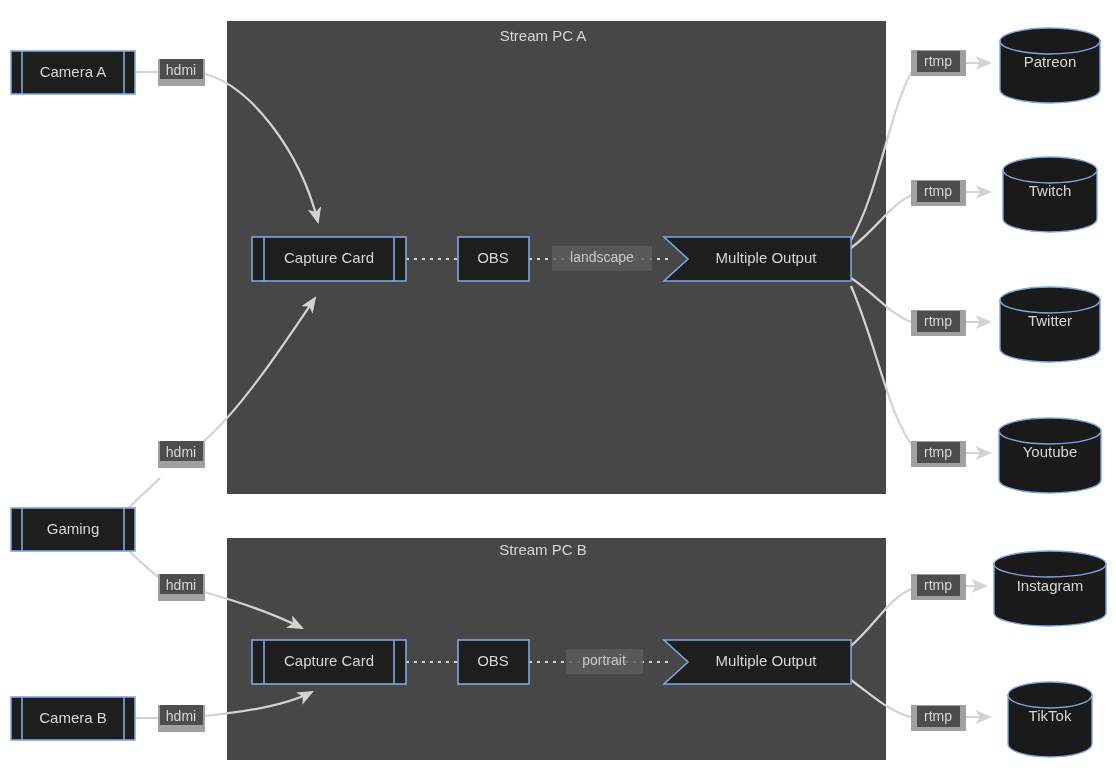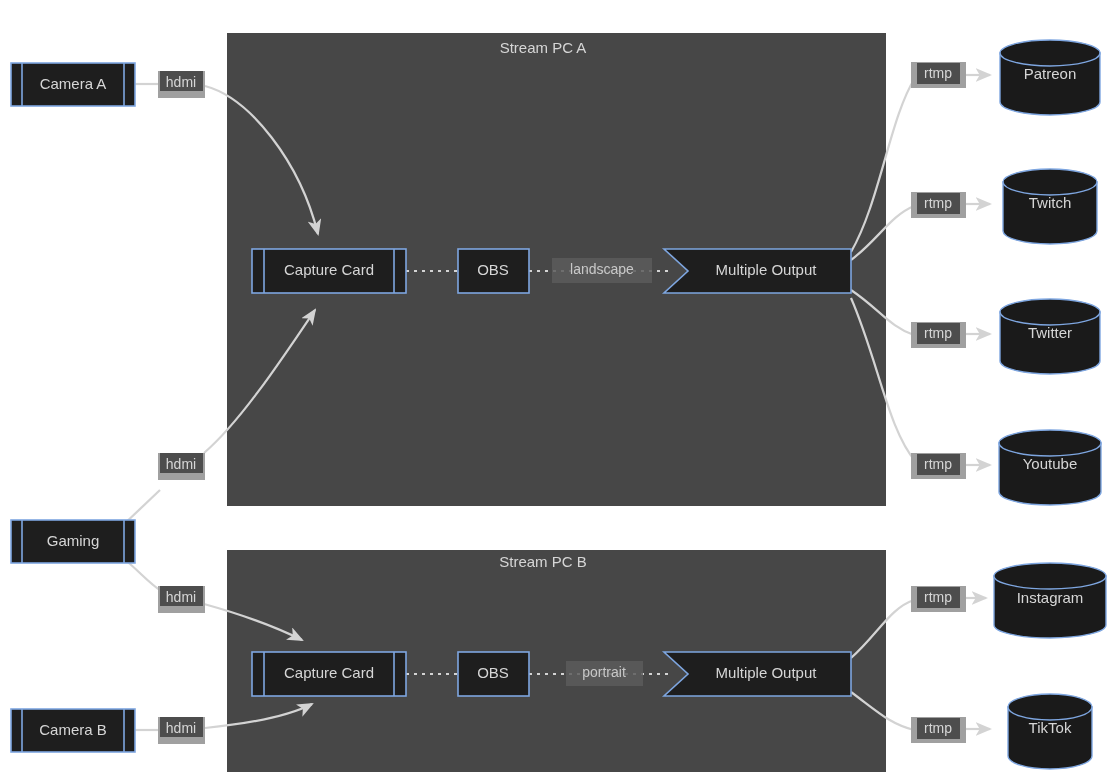--- a/index.html
+++ b/index.html
@@ -9,21 +9,21 @@
   }
   body {
     width: 1116px;
     height: 783px;
     position: relative;
     overflow: hidden;
     font-family: "Liberation Sans", "DejaVu Sans", sans-serif;
   }
   #canvas {
     position: absolute;
-    left: 0; top: 12px;
+    left: 0; top: 0;
     width: 1116px;
     height: 585px;
     text-decoration: underline;
   }
   svg#diagram {
     position: absolute;
     left: 0; top: 0;
     width: 1116px;
     height: 783px;
     display: block;

